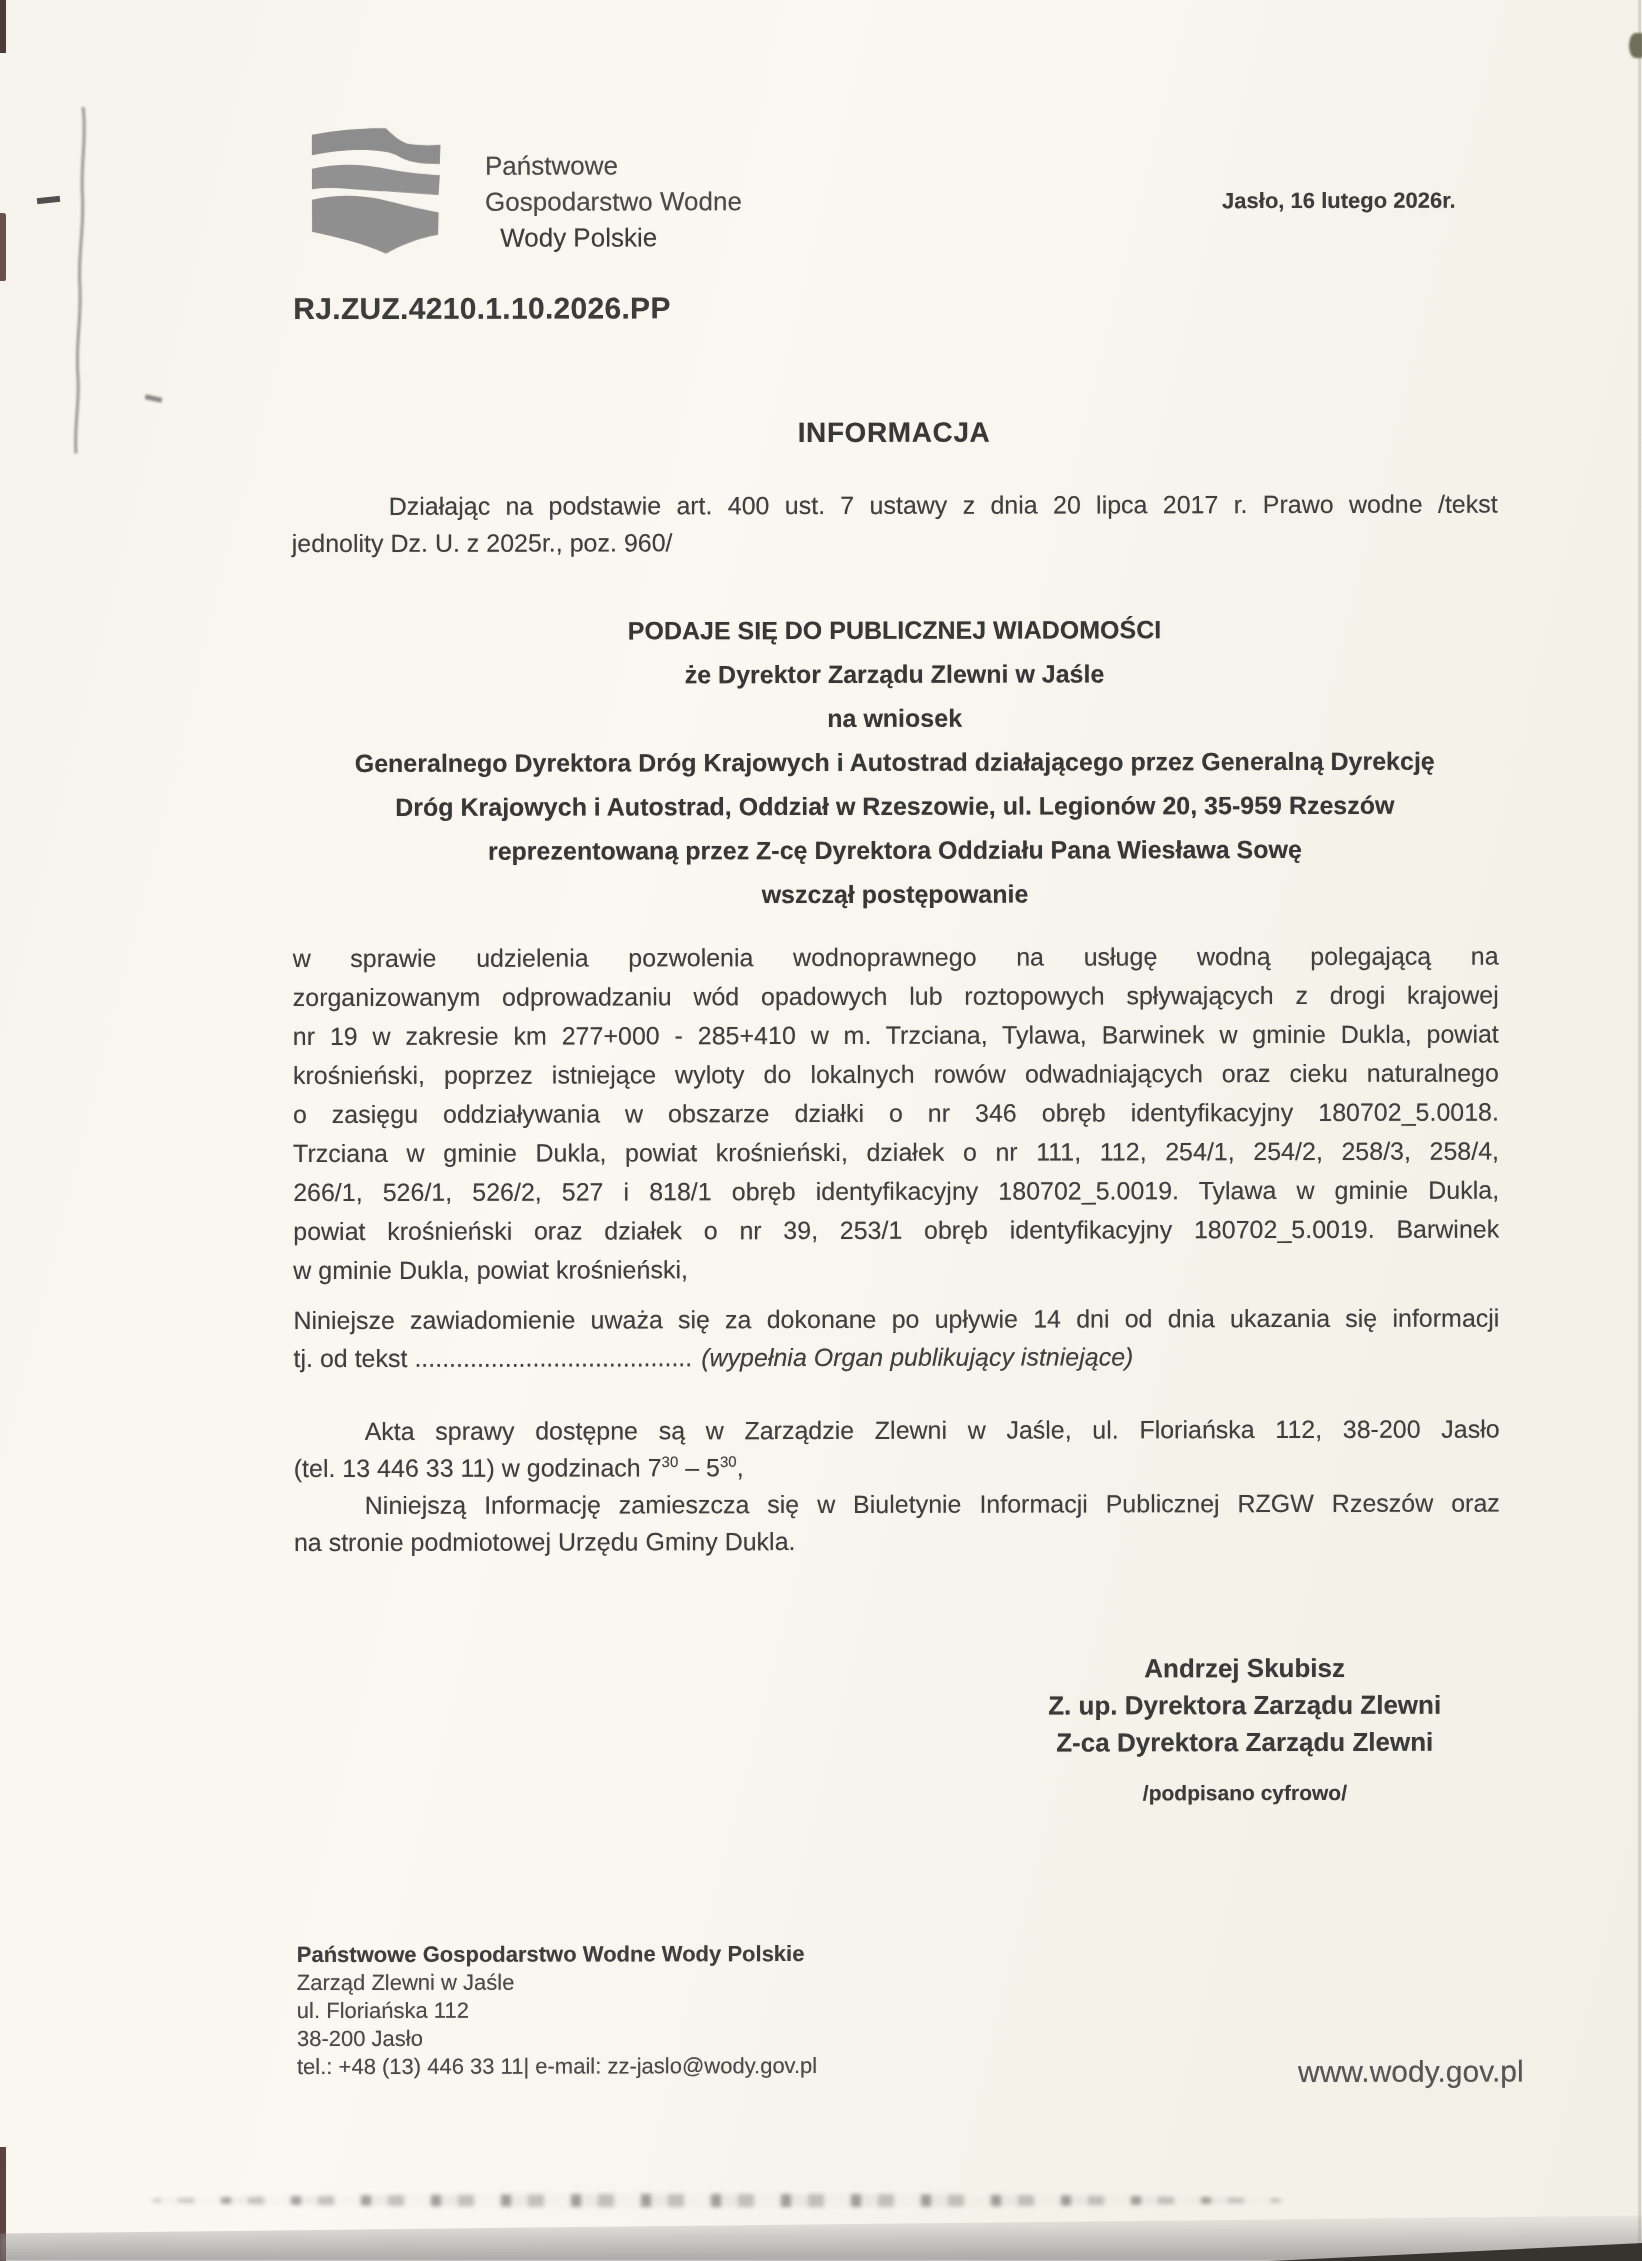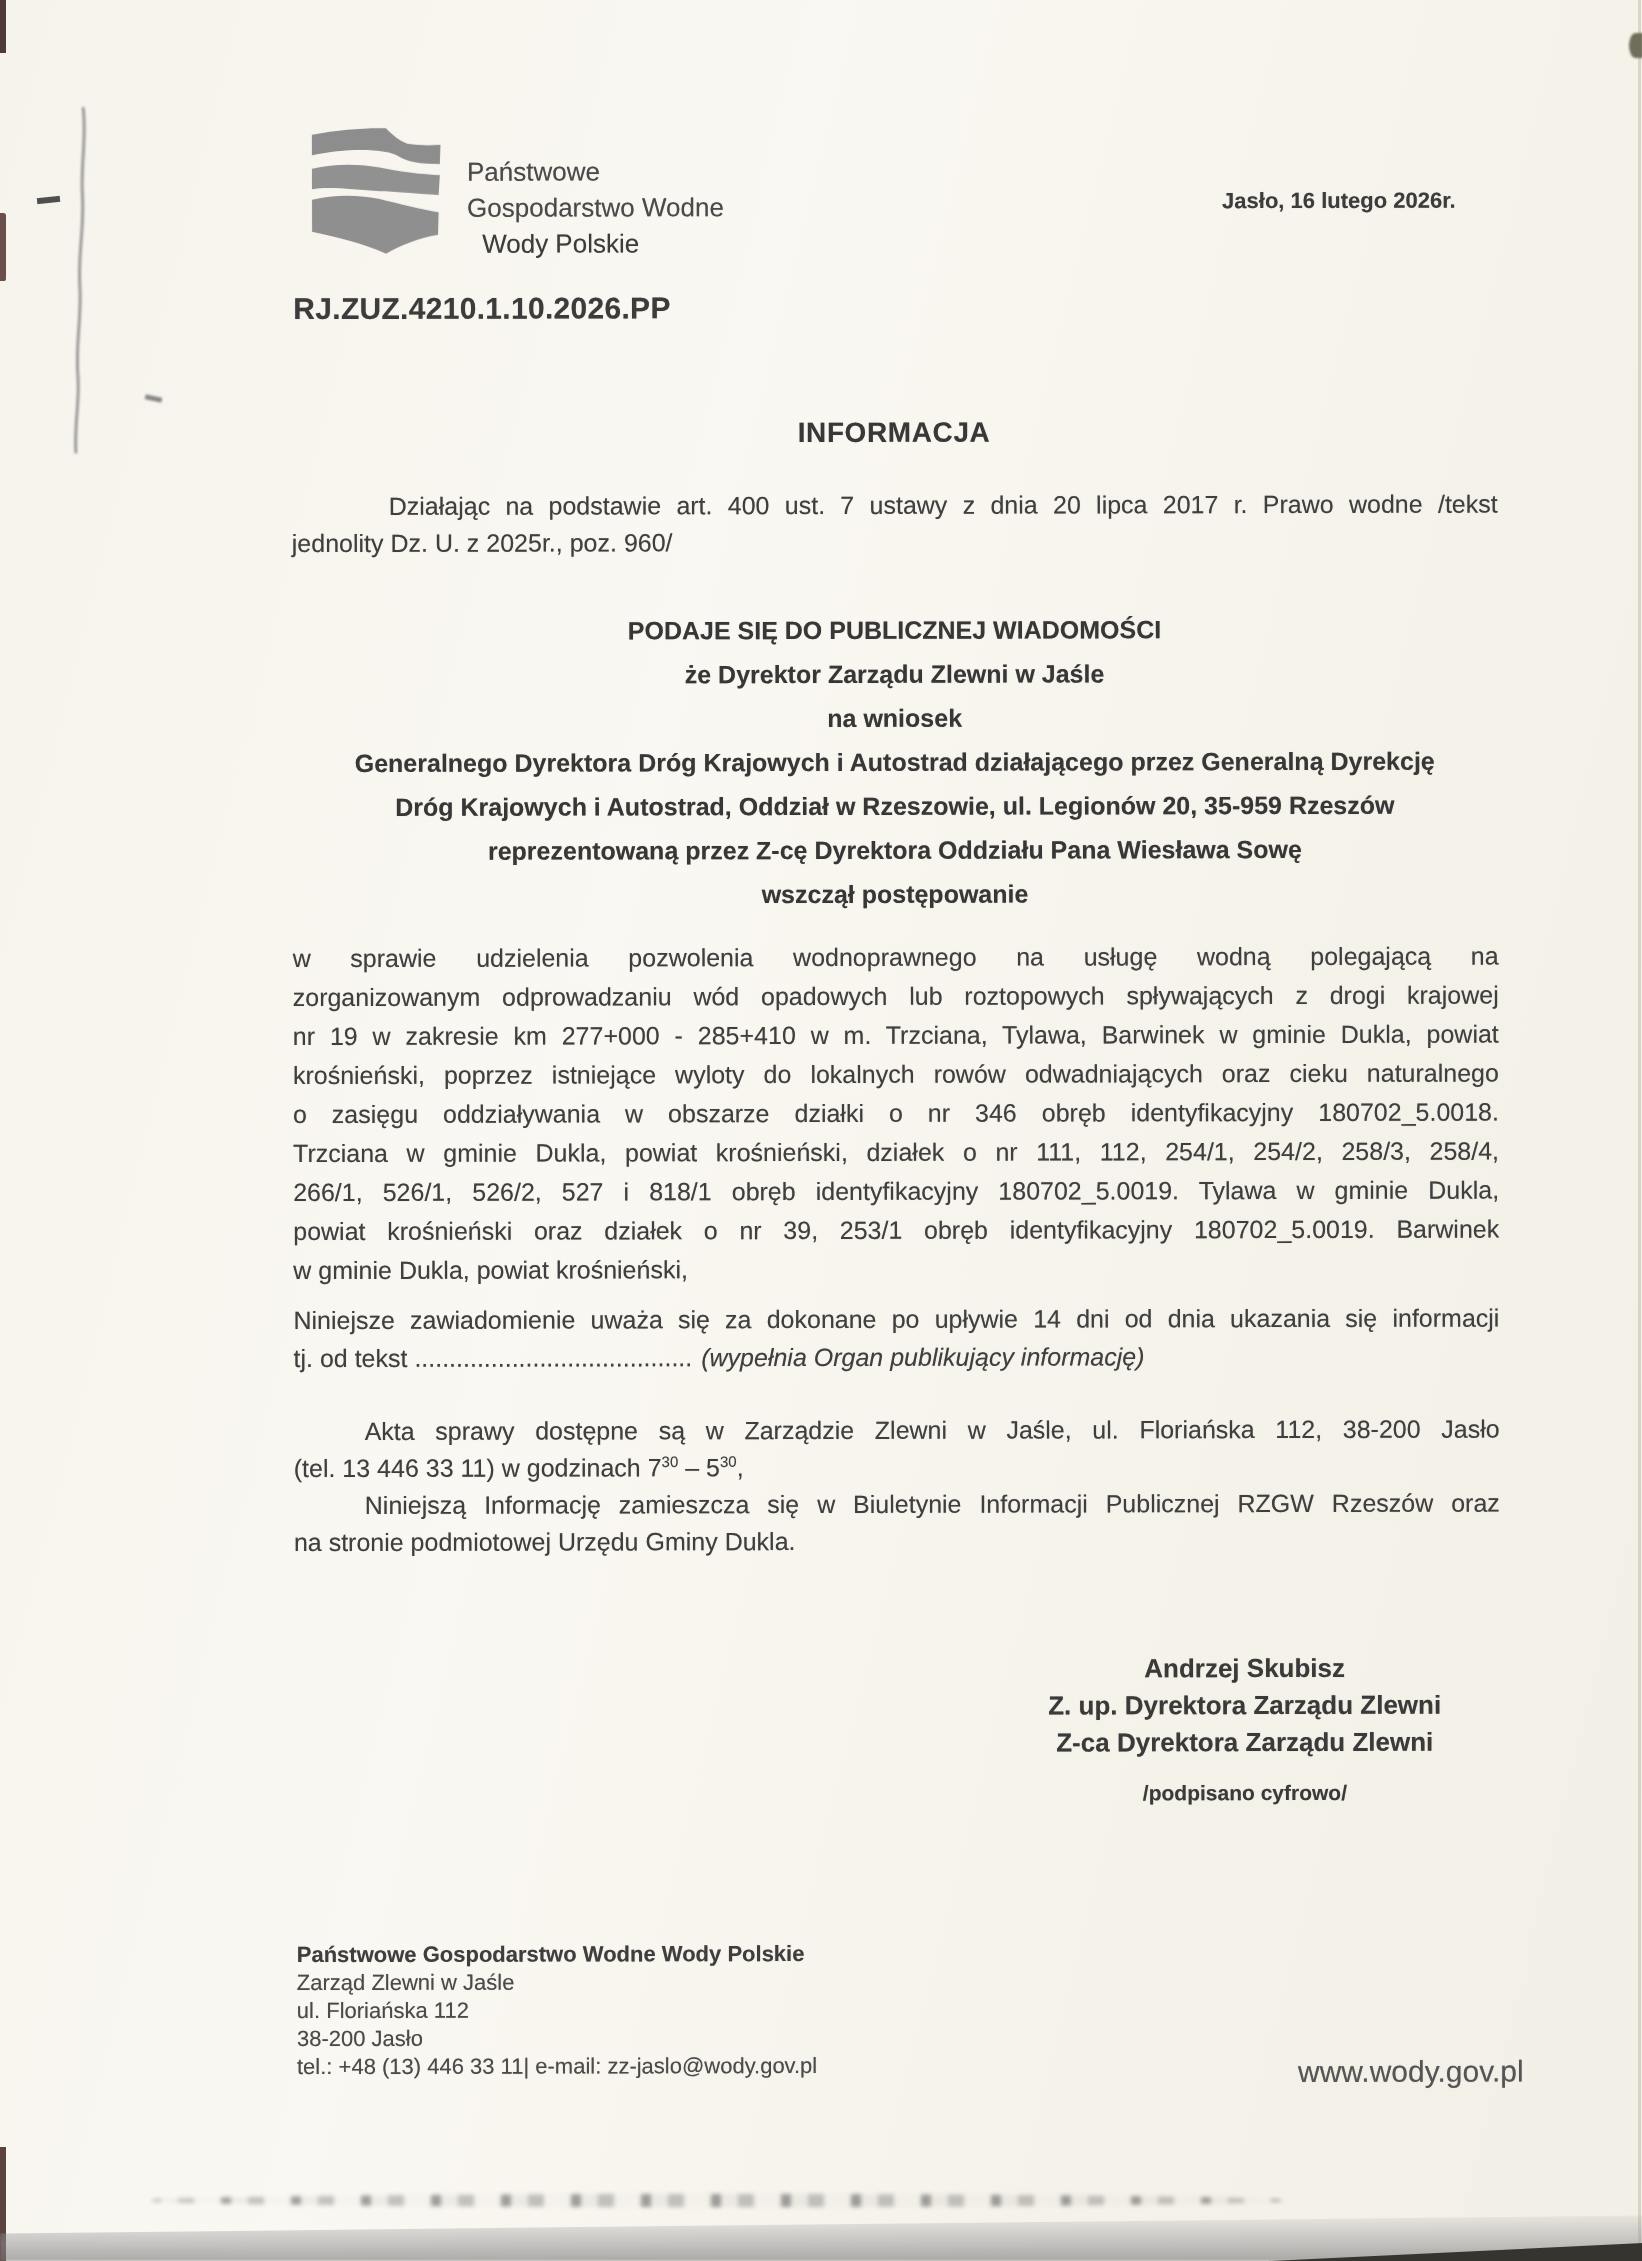--- a/index.html
+++ b/index.html
@@ -13,21 +13,21 @@
     position:relative;width:1643px;height:2261px;
     background:linear-gradient(104deg,#f6f3ec 0%,#faf8f2 38%,#f5f2ea 72%,#f2efe6 100%);
     overflow:hidden;
     color:#3f3f3f;
   }
   .content{position:absolute;inset:0;transform:rotate(-0.12deg);transform-origin:50% 50%;}
   .txt{text-shadow:0 0 0.8px rgba(70,70,70,.45);}
   .abs{position:absolute;}
 
   
-  .logo-row{left:312px;top:126px;display:flex;align-items:flex-end;}
+  .logo-row{left:312px;top:126px;display:flex;align-items:center;gap:18px;}
   .logo-svg{filter:blur(0.6px);}
   .logo-text{margin-left:22px;padding-top:14px;font-size:26px;line-height:36px;color:#4a4a4a;}
   .logo-text .b{font-weight:normal;color:#3c3c3c;margin-left:15px;}
   .date-line{left:1224px;top:189px;font-size:22px;font-weight:bold;color:#3c3c3c;}
   .case-number{left:295px;top:291px;font-size:30px;font-weight:bold;letter-spacing:0.3px;color:#3c3c3c;}
 
   
   .doc-title{left:293px;top:417px;width:1205px;text-align:center;font-size:28px;font-weight:bold;letter-spacing:0.6px;color:#383838;}
   .para{left:293px;width:1206px;font-size:25px;line-height:37px;color:#3f3f3f;}
   .jline{text-align:justify;text-align-last:justify;}
@@ -120,21 +120,21 @@
       <div class="jline txt">o zasięgu oddziaływania w obszarze działki o nr 346 obręb identyfikacyjny 180702_5.0018.</div>
       <div class="jline txt">Trzciana w gminie Dukla, powiat krośnieński, działek o nr 111, 112, 254/1, 254/2, 258/3, 258/4,</div>
       <div class="jline txt">266/1, 526/1, 526/2, 527 i 818/1 obręb identyfikacyjny 180702_5.0019. Tylawa w gminie Dukla,</div>
       <div class="jline txt">powiat krośnieński oraz działek o nr 39, 253/1 obręb identyfikacyjny 180702_5.0019. Barwinek</div>
       <div class="txt">w gminie Dukla, powiat krośnieński,</div>
     </div>
 
     <div class="abs para notice">
       <div class="jline txt">Niniejsze zawiadomienie uważa się za dokonane po upływie 14 dni od dnia ukazania się informacji</div>
       <div class="txt">
-        <span>tj. od tekst </span><span>........................................</span><span class="note-italic">(wypełnia Organ publikujący informację)</span>
+        <span>tj. od tekst </span><span>........................................</span><span class="note-italic">(wypełnia Organ publikujący istniejące)</span>
       </div>
     </div>
 
     <div class="abs para avail">
       <div class="jline indent2 txt">Akta sprawy dostępne są w Zarządzie Zlewni w Jaśle, ul. Floriańska 112, 38-200 Jasło</div>
       <div class="txt">
         <span>(tel. 13 446 33 11) w godzinach 7</span><sup>30</sup><span> – 5</span><sup>30</sup><span>,</span>
       </div>
     </div>
 

